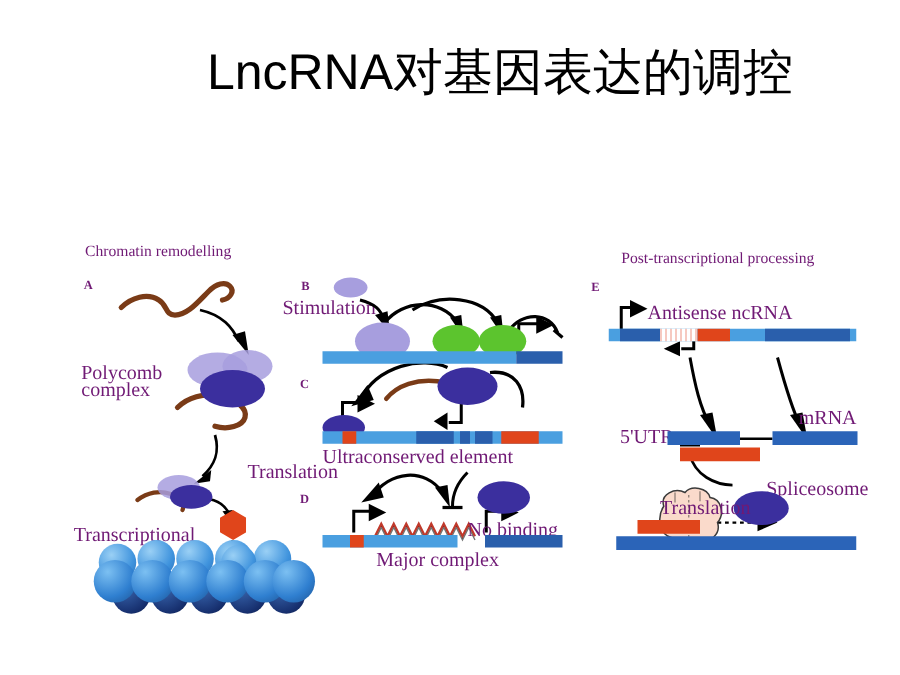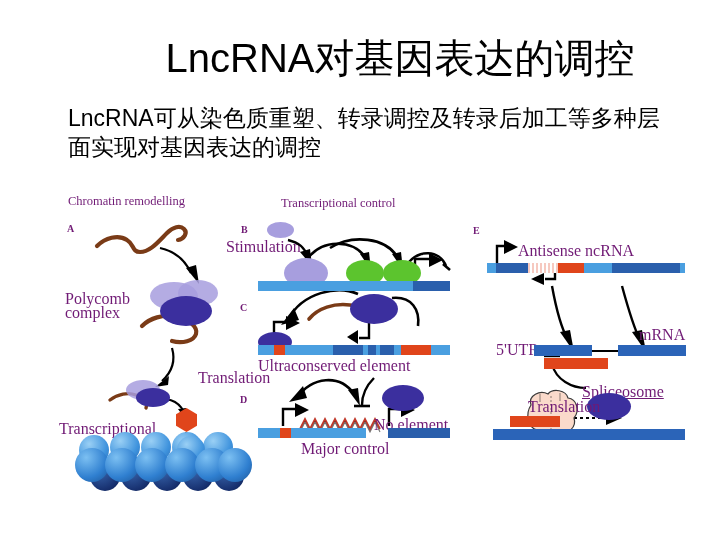--- a/index.html
+++ b/index.html
@@ -50,21 +50,20 @@
 
   
   .sph{position:absolute;border-radius:50%;}
 </style>
 </head>
 <body>
 
 <div id="slide">
 
   <div class="title">LncRNA对基因表达的调控</div>
-  <div class="subtitle">LncRNA可从染色质重塑、转录调控及转录后加工等多种层面实现对基因表达的调控</div>
 
   <div class="fig">
 
     <div class="ft hd" style="left:68px;top:14px;">Chromatin remodelling</div>
     <div class="ft pl" style="left:67px;top:43px;">A</div>
 
     <svg width="720" height="320">
 
       <path d="M97,66 C105,58 118,54 127,60 C134,64 132,72 140,72
                C150,72 158,62 167,53 C173,47 180,45 184,49
@@ -119,21 +118,20 @@
       <div class="sph" style="left:214px;top:281px;width:30px;height:30px;background:radial-gradient(circle at 34% 30%,#3a68b0,#17306f 70%,#0c1c46);"></div>
 
       <div class="sph" style="left:75px;top:268px;width:34px;height:34px;background:radial-gradient(circle at 33% 28%,#7cc0f2,#2f7fd0 60%,#1d5596);"></div>
       <div class="sph" style="left:105px;top:268px;width:34px;height:34px;background:radial-gradient(circle at 33% 28%,#7cc0f2,#2f7fd0 60%,#1d5596);"></div>
       <div class="sph" style="left:135px;top:268px;width:34px;height:34px;background:radial-gradient(circle at 33% 28%,#7cc0f2,#2f7fd0 60%,#1d5596);"></div>
       <div class="sph" style="left:165px;top:268px;width:34px;height:34px;background:radial-gradient(circle at 33% 28%,#7cc0f2,#2f7fd0 60%,#1d5596);"></div>
       <div class="sph" style="left:195px;top:268px;width:34px;height:34px;background:radial-gradient(circle at 33% 28%,#7cc0f2,#2f7fd0 60%,#1d5596);"></div>
       <div class="sph" style="left:218px;top:268px;width:34px;height:34px;background:radial-gradient(circle at 33% 28%,#7cc0f2,#2f7fd0 60%,#1d5596);"></div>
     </div>
 
-    <div class="ft hd" style="left:281px;top:16px;">Transcriptional control</div>
     <div class="ft pl" style="left:241px;top:44px;">B</div>
     <div class="ft lb" style="left:226px;top:58px;">Stimulation</div>
 
     <svg width="720" height="320">
 
       <path d="M288,60 C300,63 305,68 307,76" fill="none" stroke="#000" stroke-width="2.4"></path>
       <polygon points="300,72 312,86 310,69" fill="#000"></polygon>
 
       <path d="M308,78 C322,60 352,58 366,78" fill="none" stroke="#000" stroke-width="2.6"></path>
       <polygon points="360,74 371,90 369,72" fill="#000"></polygon>
@@ -194,29 +192,30 @@
       <div class="seg orng" style="left:16px;width:11px;"></div>
       <div class="seg dblue" style="left:75px;width:30px;"></div>
       <div class="seg dblue" style="left:110px;width:8px;"></div>
       <div class="seg dblue" style="left:122px;width:14px;"></div>
       <div class="seg orng" style="left:143px;width:30px;"></div>
     </div>
     <div class="ft lb" style="left:258px;top:177px;">Ultraconserved element</div>
 
     <div class="ft pl" style="left:240px;top:214px;">D</div>
     <div class="ell purpleDk" style="left:382px;top:205px;width:42px;height:26px;"></div>
-    <div class="ft lb" style="left:374px;top:236px;">No element</div>
+    <div class="ft lb" style="left:374px;top:236px;">No binding</div>
 
     <div class="bar" style="left:258px;top:248px;width:192px;height:10px;">
       <div class="seg lblue" style="left:0;width:108px;"></div>
       <div class="seg orng" style="left:22px;width:11px;"></div>
       <div class="seg dblue" style="left:130px;width:62px;"></div>
     </div>
-    <div class="ft lb" style="left:301px;top:260px;">Major control</div>
-
+    <div class="ft lb" style="left:301px;top:260px;">Major complex</div>
+
+    <div class="ft hd" style="left:497px;top:19px;">Post-transcriptional processing</div>
     <div class="ft pl" style="left:473px;top:45px;">E</div>
 
     <svg width="720" height="320">
 
       <path d="M497,84 L497,66 L506,66" fill="none" stroke="#000" stroke-width="2.4"></path>
       <polygon points="504,60 518,67 504,74" fill="#000"></polygon>
 
       <path d="M544,93 L531,99 L544,105" fill="#000"></path>
       <path d="M545,99 L555,99 L555,88" fill="none" stroke="#000" stroke-width="2.4"></path>
 
@@ -252,21 +251,21 @@
     <div class="ft lb" style="left:496px;top:161px;">5'UTR</div>
     <div class="ft lb" style="left:639px;top:146px;">mRNA</div>
 
     <div class="bar" style="left:534px;top:165px;width:152px;height:11px;">
       <div class="seg mblue" style="left:0;width:58px;"></div>
       <div style="position:absolute;left:58px;top:4.5px;width:26px;height:2px;background:#000;"></div>
       <div class="seg mblue" style="left:84px;width:68px;"></div>
     </div>
     <div class="bar orng" style="left:544px;top:178px;width:64px;height:11px;"></div>
 
-    <div class="ft lb" style="left:582px;top:203px;text-decoration:underline;">Spliceosome</div>
+    <div class="ft lb" style="left:613px;top:203px;">Spliceosome</div>
     <div class="ell purpleDk" style="left:587px;top:213px;width:44px;height:27px;"></div>
 
     <div class="ft lb" style="left:528px;top:218px;">Translation</div>
     <div class="bar orng" style="left:510px;top:236px;width:50px;height:11px;"></div>
     <div class="bar mblue" style="left:493px;top:249px;width:192px;height:11px;"></div>
 
   </div>
 </div>
 
 </body></html>

